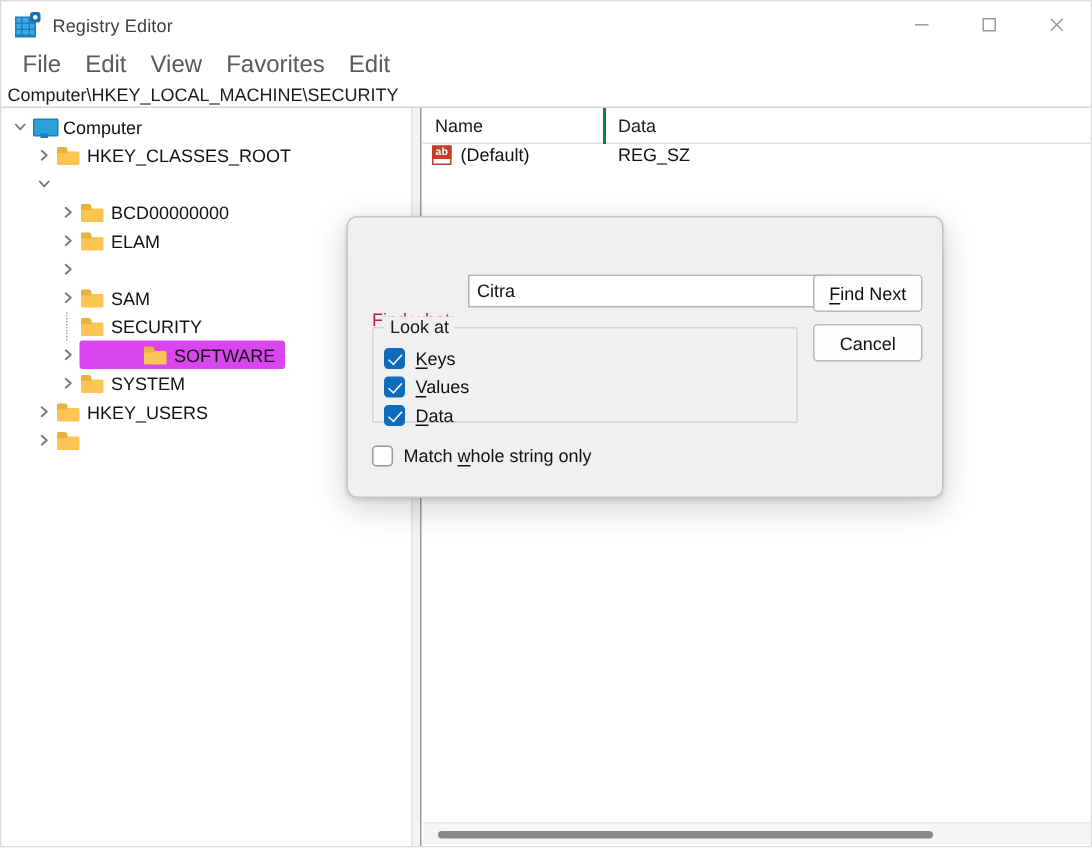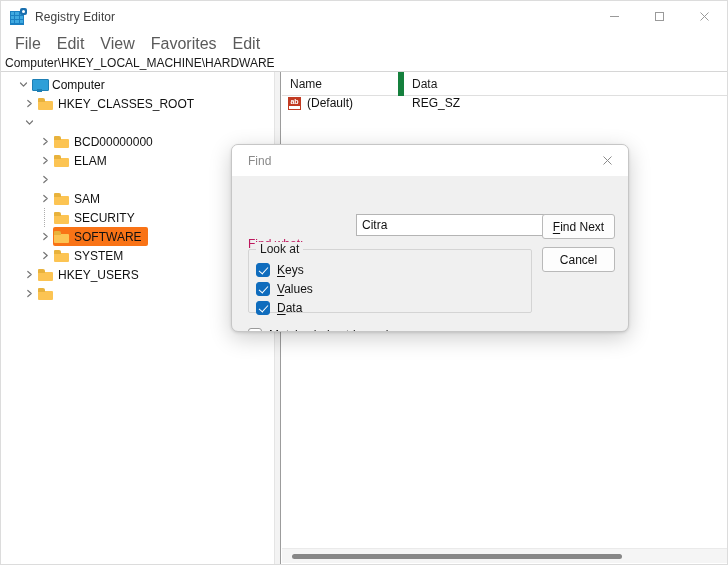--- a/index.html
+++ b/index.html
@@ -127,21 +127,21 @@
     position: relative;
     height: 19px;
     display: flex; align-items: center;
     white-space: nowrap;
   }
   .trow .hl {
     display: flex; align-items: center;
     height: 19px; padding-right: 6px;
     border-radius: 2px;
   }
-  .trow.selected .hl { background: #f97316; }
+  .trow.selected .hl { background: #d946ef; padding-left: 42px; }
   .chev {
     width: 16px; height: 19px;
     display: flex; align-items: center; justify-content: center;
     flex: 0 0 16px;
     color: #767676;
   }
   .chev svg { display: block; }
   .guide {
     width: 16px; height: 19px;
     flex: 0 0 16px;
@@ -185,37 +185,37 @@
     border-radius:1px;
   }
   .monitor::after {
     content:"";
     position:absolute; left:6px; top:14px;
     width:5px; height:3px;
     background:#1d7fb5;
   }
   .tlabel { padding-left: 3px; color:#111111; }
 
-  .ind0 { padding-left: 14px; }
+  .ind0 { padding-left: 4px; }
   .ind1 { padding-left: 20px; }
   .ind2 { padding-left: 36px; }
 
   
   .listheader {
     height: 24px;
     display: flex;
     background: #ffffff;
     border-bottom: 1px solid #dfdfdf;
     font-size: 12px;
     color: #1a1a1a;
   }
   .hcell {
     display: flex; align-items: center;
     padding-left: 8px;
-    border-right: 6px solid #15803d;
+    border-right: 2px solid #15803d;
     height: 24px;
   }
   .hcell:last-child { border-right: none; }
   .hcell.c-name { width: 122px; }
   .hcell.c-type { width: 118px; }
   .hcell.c-data { flex: 1 1 auto; }
 
   .listrow {
     height: 21px;
     display: flex; align-items: center;
@@ -296,21 +296,21 @@
   .find-input {
     position: absolute; left: 80px; top: 38px;
     width: 240px; height: 22px;
     background: #ffffff;
     border: 1px solid #b4b4b4;
     font-size: 12px; color: #111111;
     padding: 0 5px;
     font-family: "Liberation Sans", sans-serif;
     outline: none;
     line-height: 20px;
-    display: flex; align-items: flex-end; margin-left: 44px;
+    display: flex; align-items: flex-end;
   }
 
   .btn {
     position: absolute;
     width: 73px; height: 25px;
     background: #fdfdfd;
     border: 1px solid #b9b9b9;
     border-radius: 3px;
     font-size: 12px; color: #111111;
     display: flex; align-items: center; justify-content: center;
@@ -399,21 +399,21 @@
 
   <div class="menubar">
     <div class="menuitem">File</div>
     <div class="menuitem">Edit</div>
     <div class="menuitem">View</div>
     <div class="menuitem">Favorites</div>
     <div class="menuitem">Edit</div>
   </div>
 
   <div class="addressbar">
-    <span>Computer\HKEY_LOCAL_MACHINE\HARDWARE</span>
+    <span>Computer\HKEY_LOCAL_MACHINE\SECURITY</span>
   </div>
 
   <div class="pane-tree">
     <div class="tree" id="tree-root">
         <div class="trow ind0">
           <span class="chev">
             <svg width="9" height="9" viewBox="0 0 9 9">
               <polyline points="1.5,3 4.5,6.2 7.5,3" fill="none" stroke="currentColor" stroke-width="1.2" stroke-linecap="round" stroke-linejoin="round"></polyline>
             </svg>
           </span>
@@ -553,29 +553,20 @@
           <div class="lcell c-data"></div>
         </div>
       </div>
   </div>
 
   <div class="hscroll-track">
     <div class="hscroll-thumb"></div>
   </div>
 
   <div class="dialog">
-    <div class="dlg-title">
-      <div class="dlg-title-text">Find</div>
-      <div class="dlg-close">
-        <svg width="11" height="11" viewBox="0 0 11 11">
-            <line x1="1.5" y1="1.5" x2="9.5" y2="9.5" stroke="currentColor" stroke-width="1"></line>
-            <line x1="9.5" y1="1.5" x2="1.5" y2="9.5" stroke="currentColor" stroke-width="1"></line>
-          </svg>
-      </div>
-    </div>
     <div class="dlg-body">
 
       <div class="lbl-findwhat"><span>Fi</span><span class="u">n</span><span>d what:</span></div>
 
       <div class="find-input">
           <span>Citra</span>
         </div>
 
       <div class="btn findnext">
           <span class="u">F</span>

